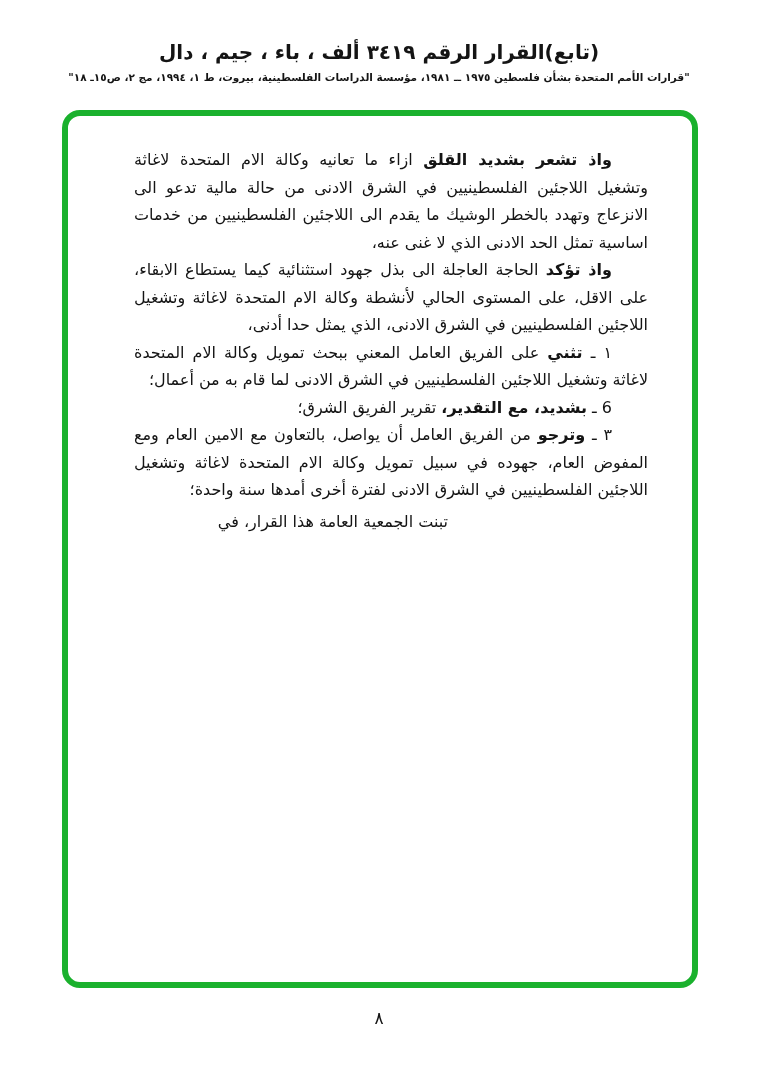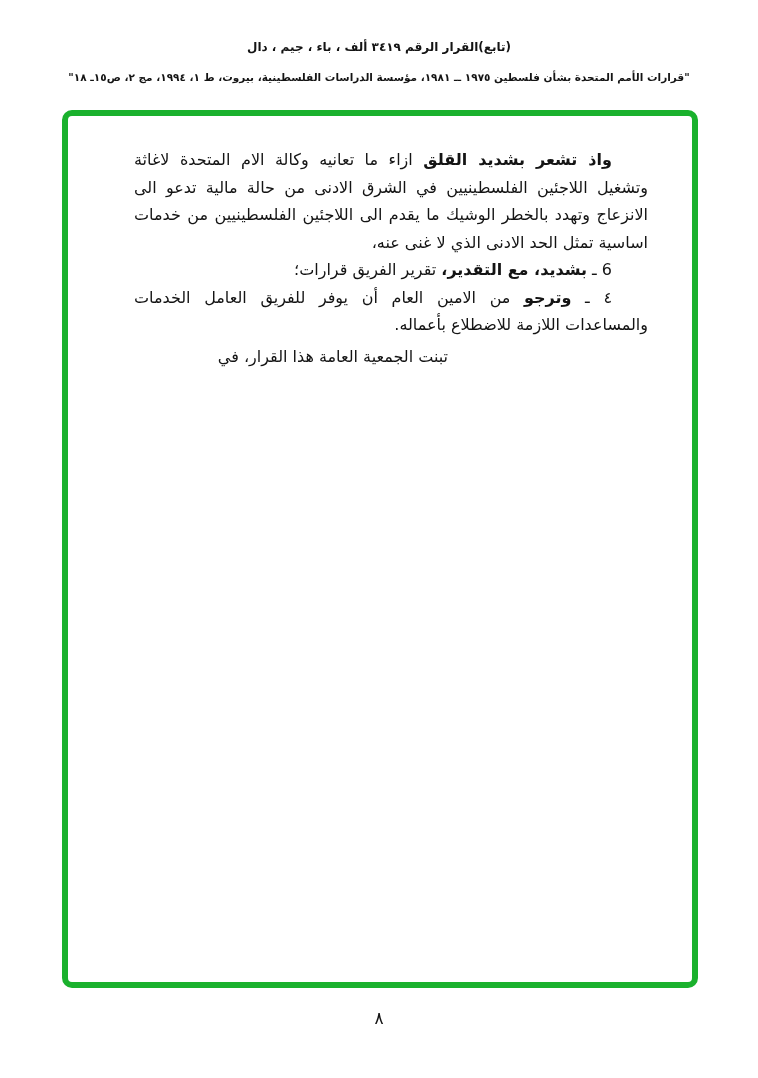--- a/index.html
+++ b/index.html
@@ -11,33 +11,33 @@
     position:relative;
     width:758px;height:1078px;
     background:#ffffff;
     font-family:"DejaVu Sans",sans-serif;
     color:var(--ink);
     overflow:hidden;
   }
   .hdr-title{
     position:absolute;top:40px;left:0;right:0;
     text-align:center;direction:rtl;
-    font-weight:bold;font-size:12px;letter-spacing:.2px;
+    font-weight:bold;font-size:20px;letter-spacing:.2px;
   }
   .hdr-source{
     position:absolute;top:71px;left:0;right:0;
     text-align:center;direction:rtl;
     font-weight:bold;font-size:10.5px;letter-spacing:.1px;
   }
   .frame{
     position:absolute;left:62px;top:110px;
     width:636px;height:878px;
     box-sizing:border-box;
     border:6px solid var(--green);
-    border-radius:10px;
+    border-radius:18px;
     padding:30px 44px 0 66px;
     direction:rtl;
     text-align:justify;
     font-size:16px;
     line-height:27.5px;
   }
   .para{margin:0;text-indent:36px;text-align:justify;}
   .para b{font-weight:bold;}
   .closing{
     width:252px;
@@ -56,22 +56,24 @@
 
 <div class="page">
 
   <div class="hdr-title">(تابع)القرار الرقم ٣٤١٩ ألف ، باء ، جيم ، دال</div>
 
   <div class="hdr-source">"قرارات الأمم المتحدة بشأن فلسطين ١٩٧٥ ــ ١٩٨١، مؤسسة الدراسات الفلسطينية، بيروت، ط ١، ١٩٩٤، مج ٢، ص١٥ـ ١٨"</div>
 
   <div class="frame">
     <div id="paragraphs">
         <p class="para"><b>واذ تشعر بشديد القلق</b><span> ازاء ما تعانيه وكالة الام المتحدة لاغاثة وتشغيل اللاجئين الفلسطينيين في الشرق الادنى من حالة مالية تدعو الى الانزعاج وتهدد بالخطر الوشيك ما يقدم الى اللاجئين الفلسطينيين من خدمات اساسية تمثل الحد الادنى الذي لا غنى عنه،</span></p>
-        <p class="para"><span>6 ـ </span><b>بشديد، مع التقدير،</b><span> تقرير الفريق قرارات؛</span></p>
-        <p class="para"><span>٤ ـ </span><b>وترجو</b><span> من الامين العام أن يوفر للفريق العامل الخدمات والمساعدات اللازمة للاضطلاع بأعماله.</span></p>
+        <p class="para"><b>واذ تؤكد</b><span> الحاجة العاجلة الى بذل جهود استثنائية كيما يستطاع الابقاء، على الاقل، على المستوى الحالي لأنشطة وكالة الام المتحدة لاغاثة وتشغيل اللاجئين الفلسطينيين في الشرق الادنى، الذي يمثل حدا أدنى،</span></p>
+        <p class="para"><span>١ ـ </span><b>تثني</b><span> على الفريق العامل المعني ببحث تمويل وكالة الام المتحدة لاغاثة وتشغيل اللاجئين الفلسطينيين في الشرق الادنى لما قام به من أعمال؛</span></p>
+        <p class="para"><span>6 ـ </span><b>بشديد، مع التقدير،</b><span> تقرير الفريق الشرق؛</span></p>
+        <p class="para"><span>٣ ـ </span><b>وترجو</b><span> من الفريق العامل أن يواصل، بالتعاون مع الامين العام ومع المفوض العام، جهوده في سبيل تمويل وكالة الام المتحدة لاغاثة وتشغيل اللاجئين الفلسطينيين في الشرق الادنى لفترة أخرى أمدها سنة واحدة؛</span></p>
       </div>
     <div class="closing" id="closing">
         <div class="closing-line l1">تبنت الجمعية العامة هذا القرار، في</div>
       </div>
   </div>
 
   <div class="pagenum">٨</div>
 
 </div>
 

